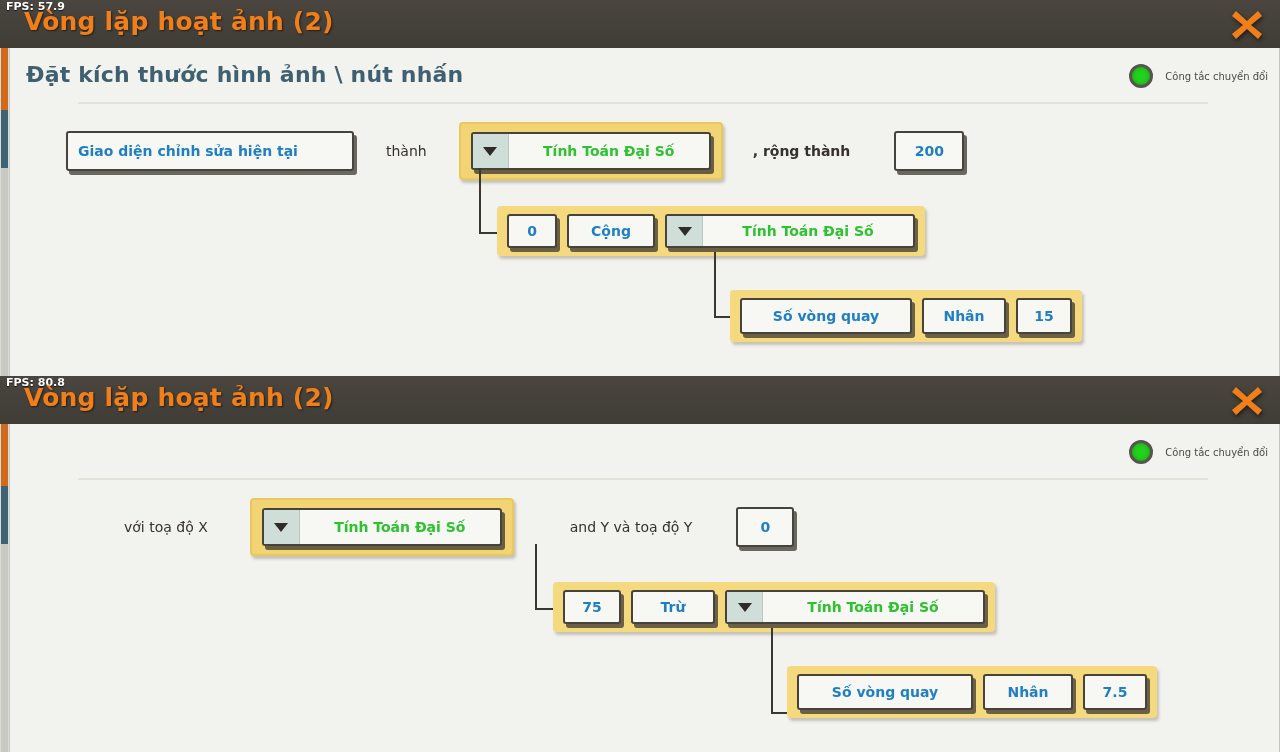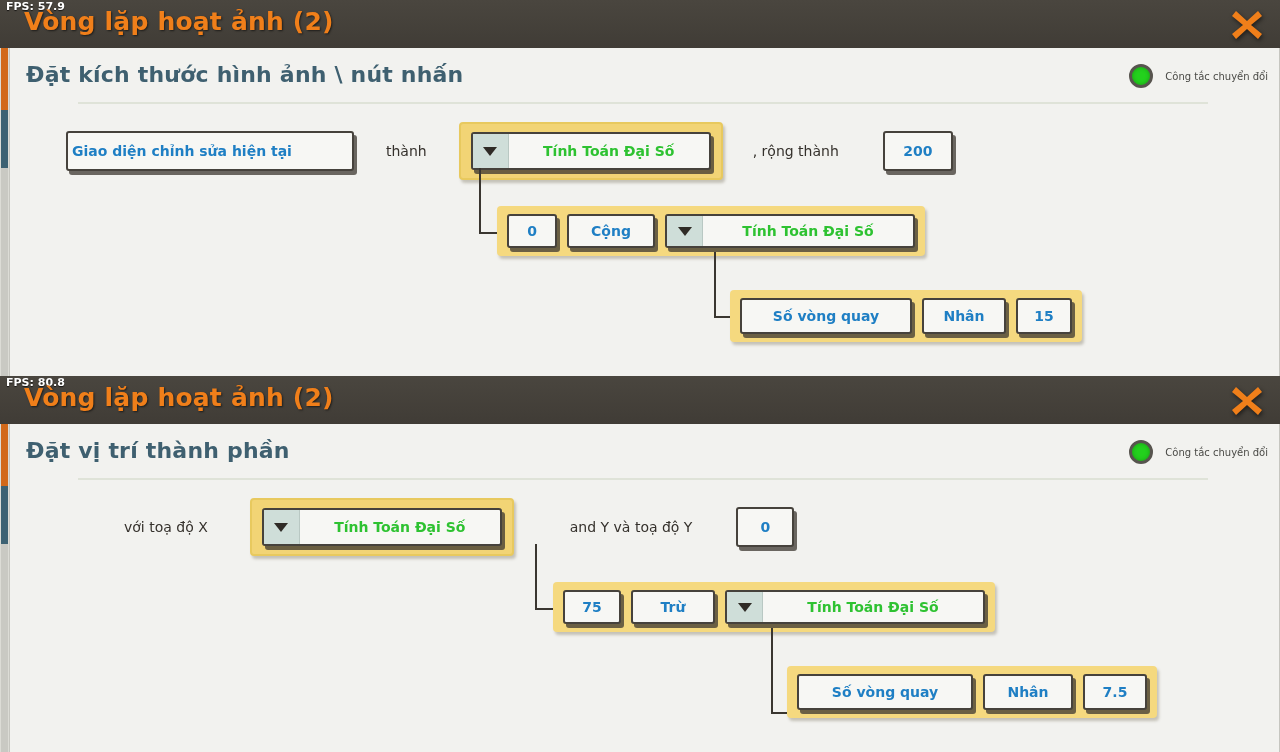--- a/index.html
+++ b/index.html
@@ -90,21 +90,21 @@
     background: #f7f7f4;
     border: 2px solid #46423c;
     border-radius: 3px;
     box-shadow: 3px 4px 0 rgba(60,55,48,.75);
     display: flex; align-items: center; justify-content: center;
     color: #1f7fc4; font-size: 14px; font-weight: bold;
     cursor: pointer;
     white-space: nowrap;
     overflow: hidden;
   }
-  .text-field.left { justify-content: flex-start; padding-left: 4px; }
+  .text-field.left { justify-content: flex-start; padding-left: 10px; }
 
   .plain-label { font-size: 14px; color: #35312c; white-space: nowrap; }
 
   
   .expr-block {
     background: #f5d97f;
     border-radius: 4px;
     padding: 8px 10px;
     display: flex; align-items: center; gap: 10px;
     box-shadow: 2px 3px 3px rgba(80,70,40,.28);
@@ -181,21 +181,21 @@
         <div class="expr-block strong" style="margin-left:32px;">
           <div class="dropdown" style="width:240px;height:38px;">
             <div class="dd-arrow">
               <svg width="16" height="12" viewBox="0 0 16 12">
                   <path d="M1 2 L15 2 L8 11 Z" fill="#2f2b26"></path>
                 </svg>
             </div>
             <div class="dd-text">Tính Toán Đại Số</div>
           </div>
         </div>
-        <div class="plain-label" style="margin-left:30px;">, rộng thành</div>
+        <div class="plain-label" style="margin-left:30px;font-weight:bold;">, rộng thành</div>
         <div class="text-field" style="width:70px;height:40px;margin-left:44px;">200</div>
       </div>
 
       <div class="conn conn-v" style="left:479px; top:120px; height:66px;"></div>
       <div class="conn conn-h" style="left:479px; top:184px; width:28px;"></div>
 
       <div class="row" style="left:497px; top:158px;">
         <div class="expr-block">
           <div class="text-field" style="width:50px;height:34px;">0</div>
           <div class="text-field" style="width:88px;height:34px;">Cộng</div>
@@ -238,21 +238,20 @@
 
     <div class="panel-body">
       <div class="edge-strip">
         <i class="edge-orange" style="top:0;height:62px"></i>
         <i class="edge-teal" style="top:62px;height:58px"></i>
         <i class="edge-grey" style="top:120px;bottom:0"></i>
       </div>
       <div class="edge-border"></div>
       <div class="right-border"></div>
 
-      <div class="section-title">Đặt vị trí thành phần</div>
       <div class="divider"></div>
 
       <div class="toggle-wrap">
         <div class="toggle-led" style="background: rgb(35, 209, 29);"></div>
         <div class="toggle-label">Công tắc chuyển đổi</div>
       </div>
 
       <div class="row" style="left:66px; top:74px;">
         <div class="plain-label" style="margin-left:58px;">với toạ độ X</div>
         <div class="expr-block strong" style="margin-left:42px;">

